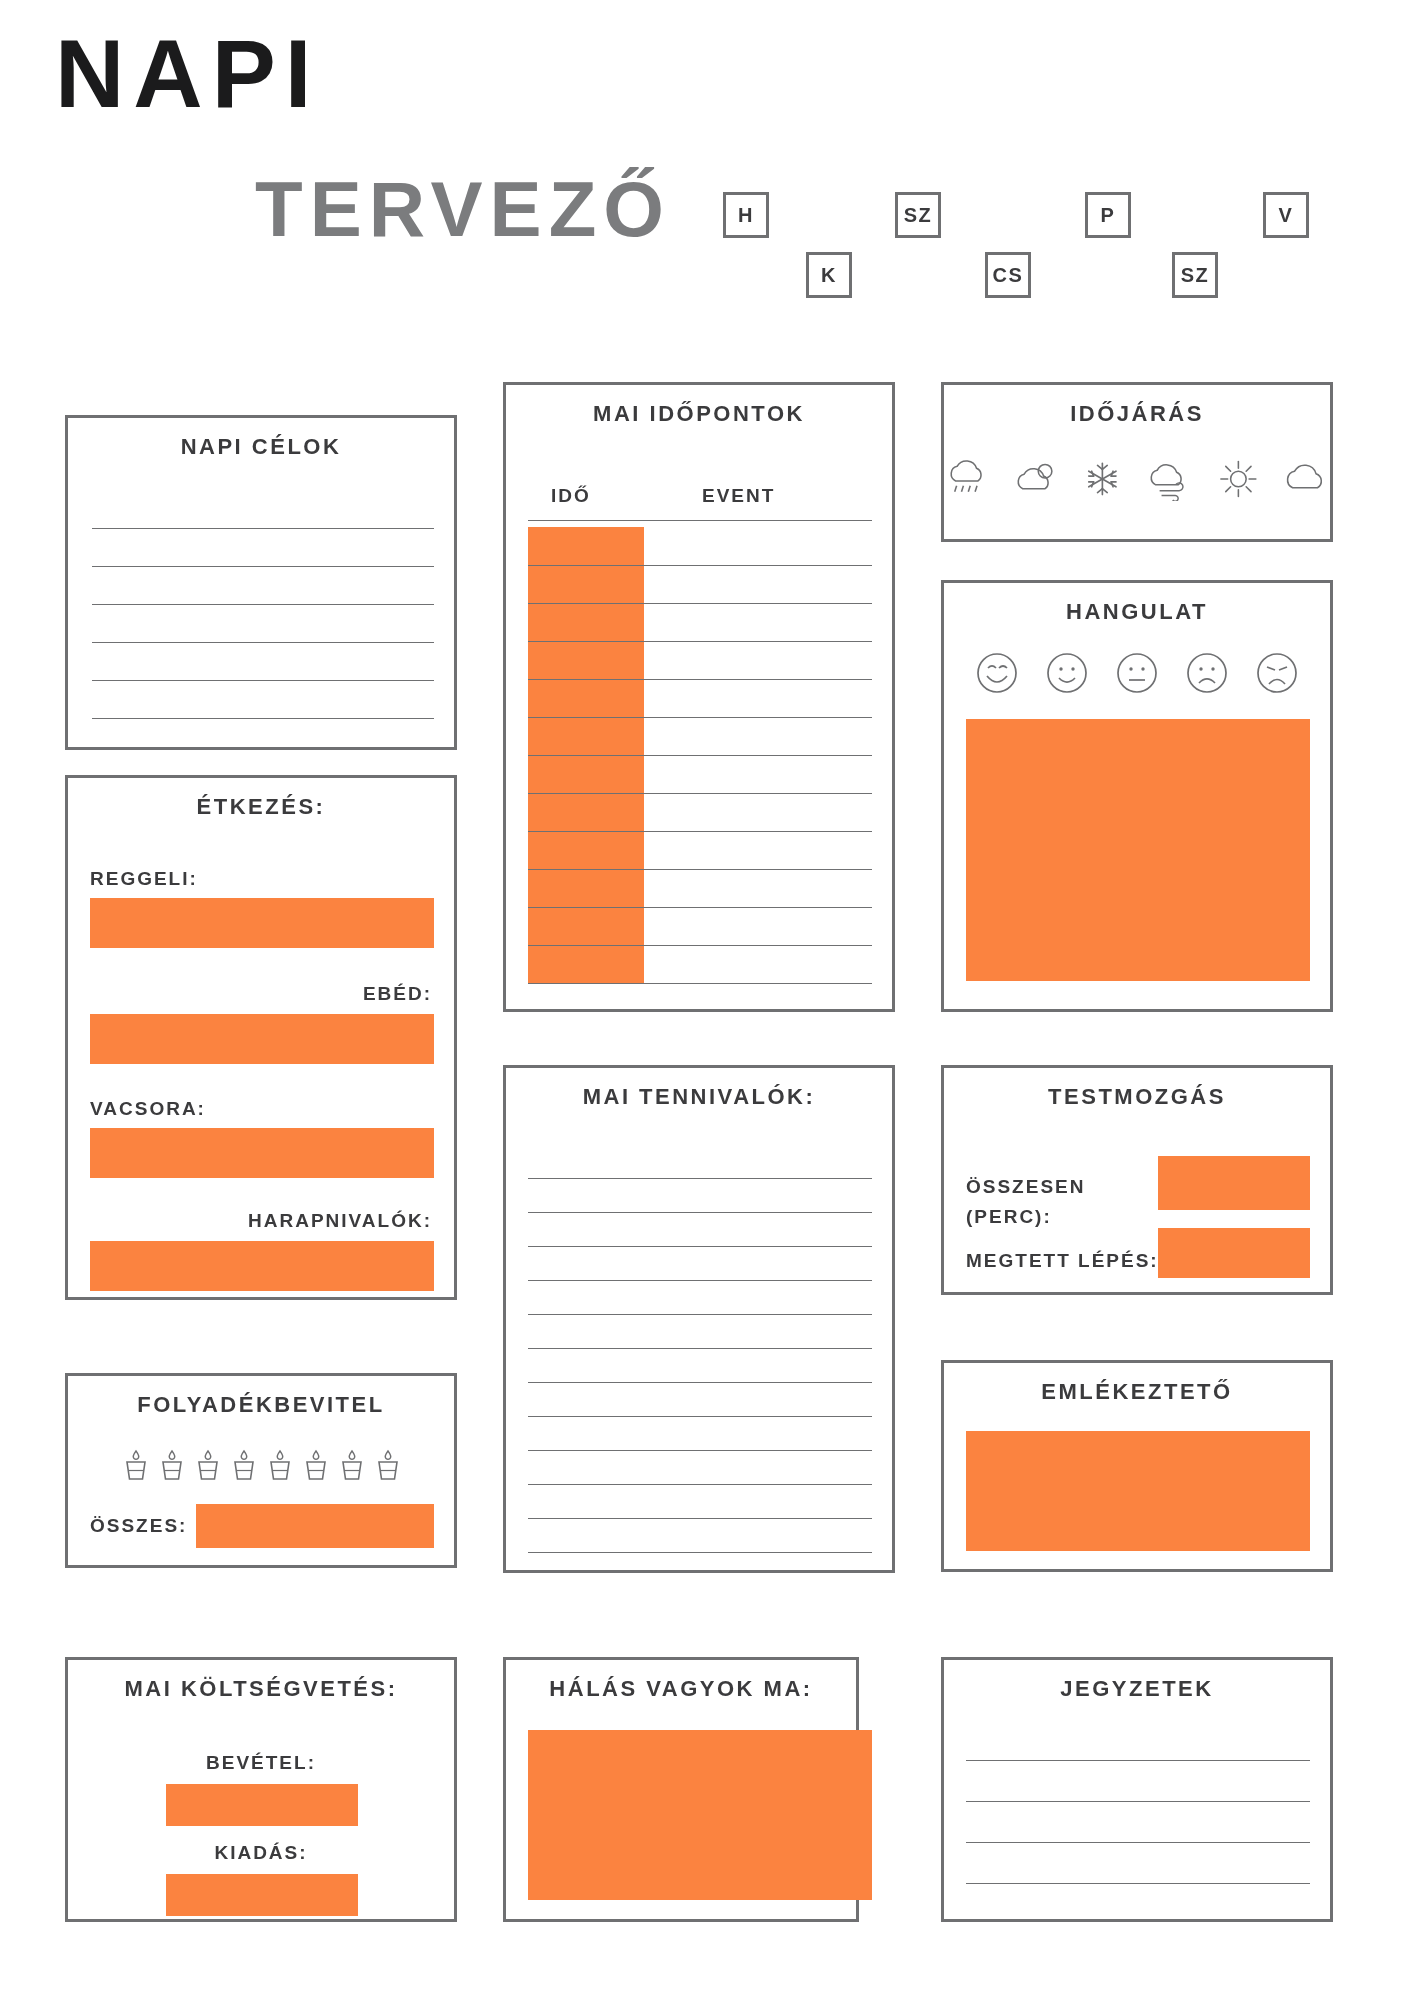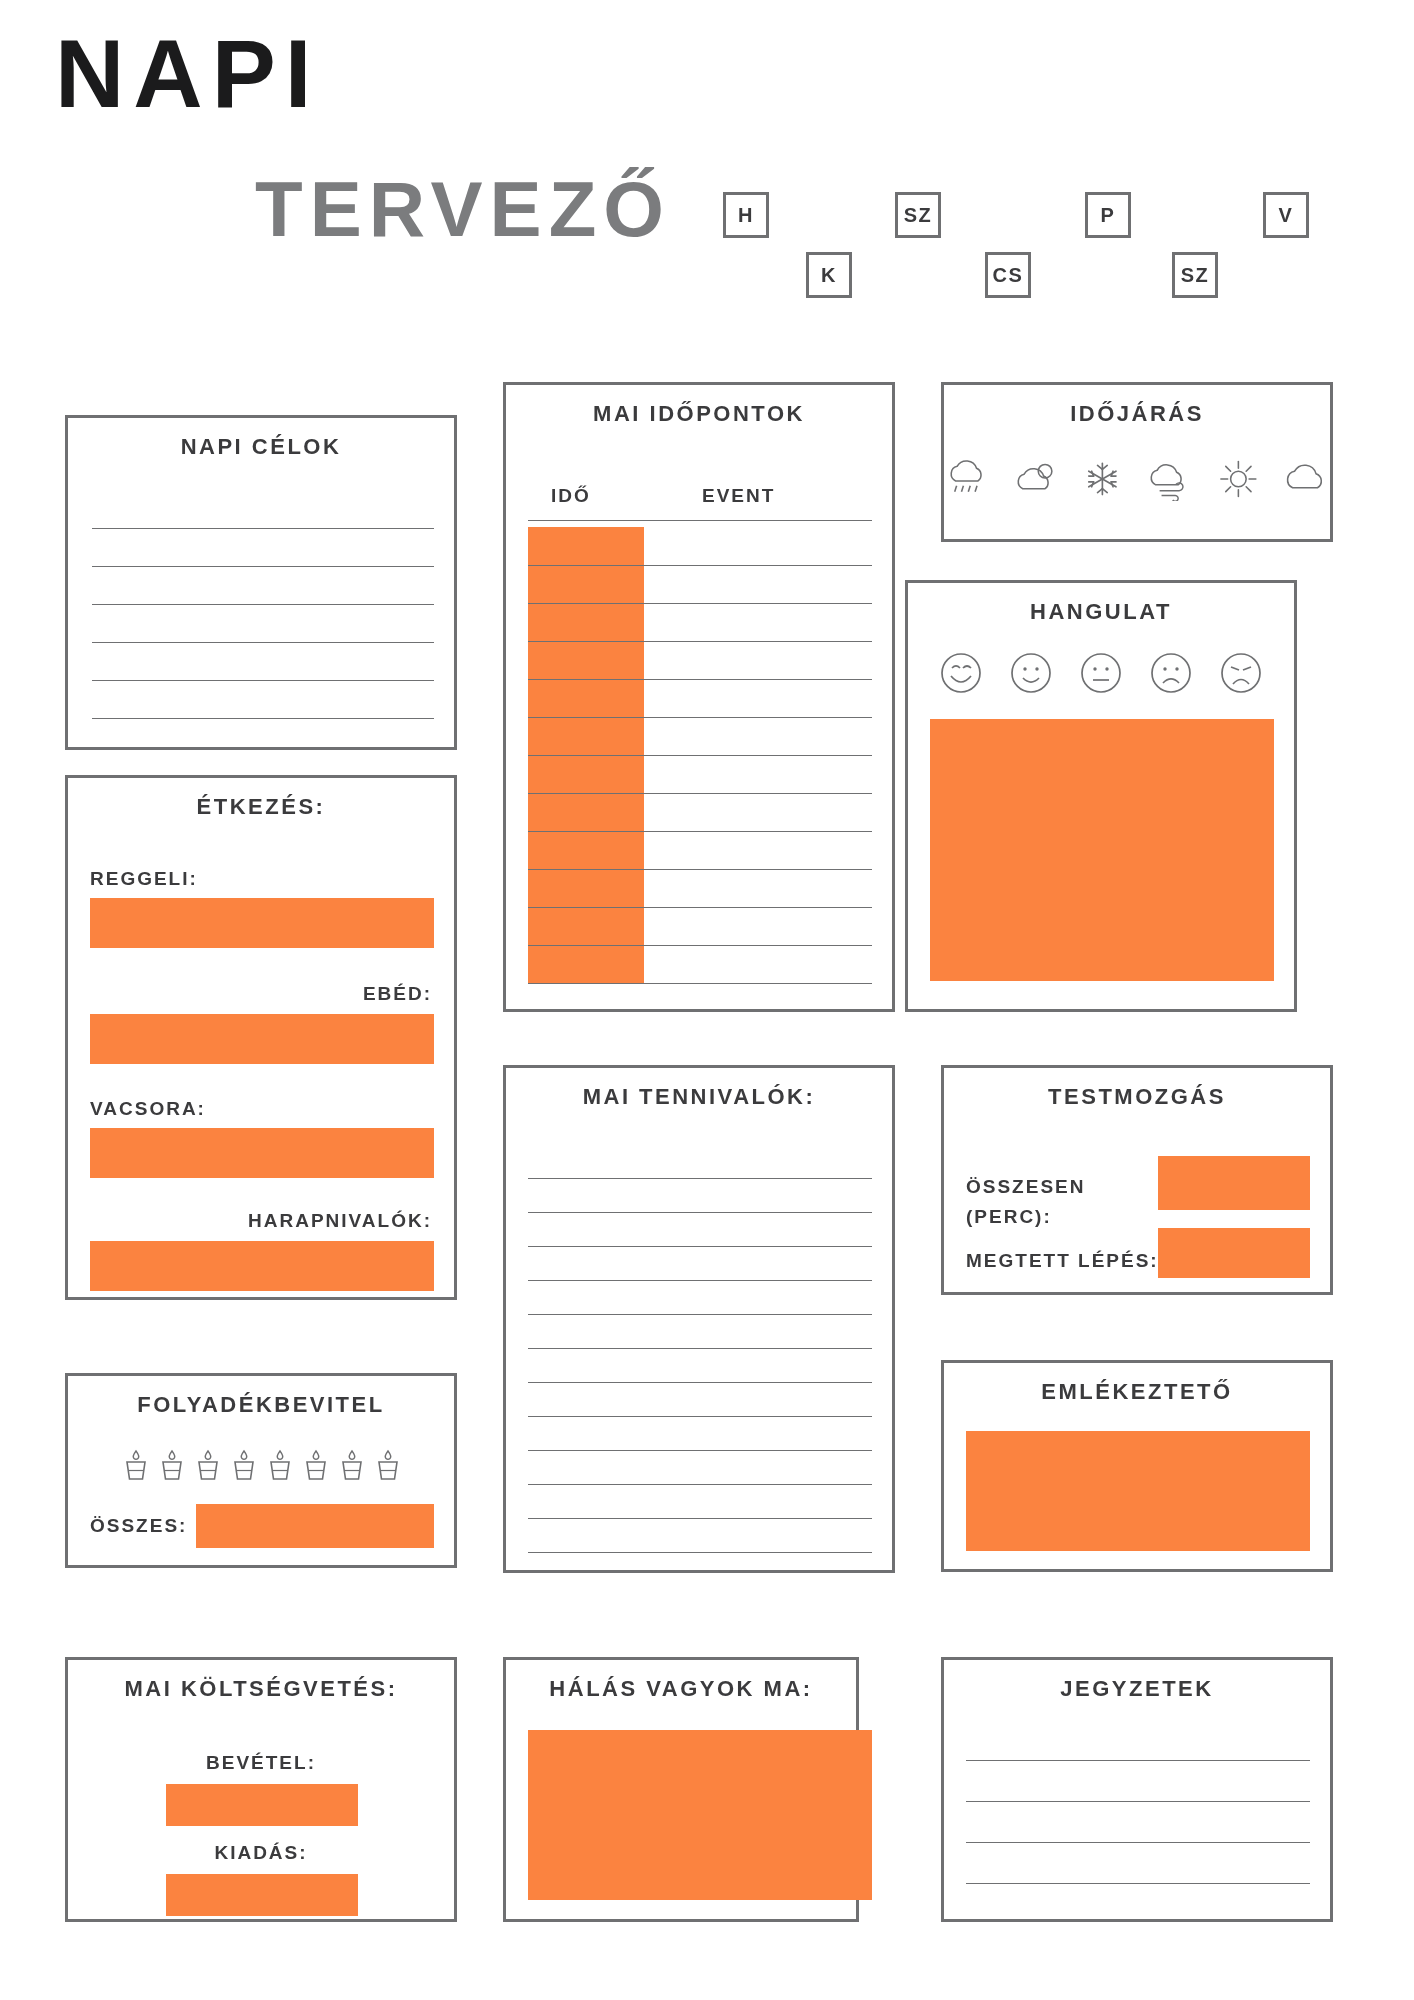--- a/index.html
+++ b/index.html
@@ -346,21 +346,21 @@
           <line x1="35" y1="9" x2="30" y2="14"></line>
             <line x1="14" y1="30" x2="9" y2="35"></line>
         </g>
       </svg>
       <svg width="50" height="44" viewBox="0 0 50 44">
         <path d="M12 31 a9 9 0 0 1 2 -17 a12 12 0 0 1 22 2.5 a8 8 0 0 1 1.5 14.5 Z" fill="none" stroke="#6f7072" stroke-width="1.6"></path>
       </svg>
     </div>
   </div>
 
-  <div class="card" style="left:905px; top:580px; width:392px; height:432px;">
+  <div class="card" style="left:941px; top:580px; width:392px; height:432px;">
     <div class="card-title">HANGULAT</div>
     <div class="icon-row" style="position:absolute; left:0; top:68px; width:100%; gap:26px;">
       <svg width="44" height="44" viewBox="0 0 44 44">
         <circle cx="22" cy="22" r="19" fill="none" stroke="#6f7072" stroke-width="1.7"></circle>
         <path d="M13 17 q4 -4 8 0" fill="none" stroke="#6f7072" stroke-width="1.7"></path>
         <path d="M24 17 q4 -4 8 0" fill="none" stroke="#6f7072" stroke-width="1.7"></path>
         <path d="M12 25 q10 12 20 0" fill="none" stroke="#6f7072" stroke-width="1.7"></path>
       </svg>
       <svg width="44" height="44" viewBox="0 0 44 44">
         <circle cx="22" cy="22" r="19" fill="none" stroke="#6f7072" stroke-width="1.7"></circle>

